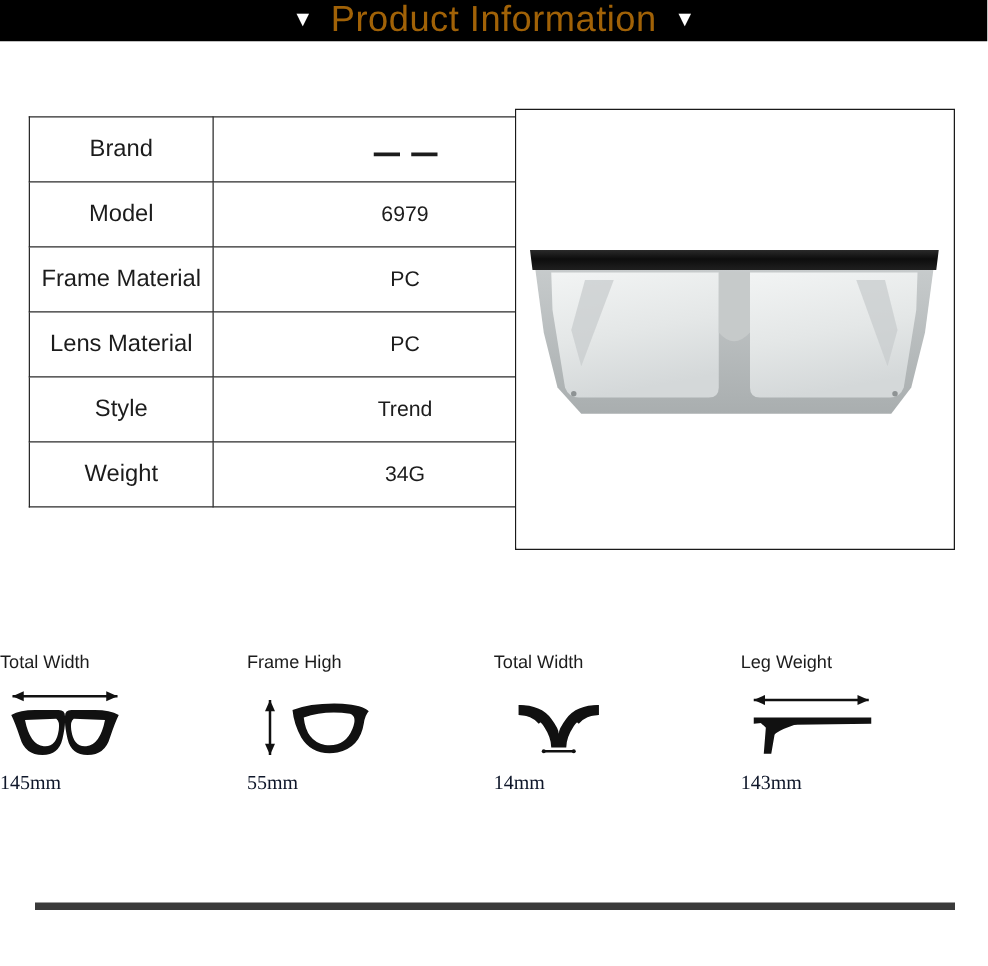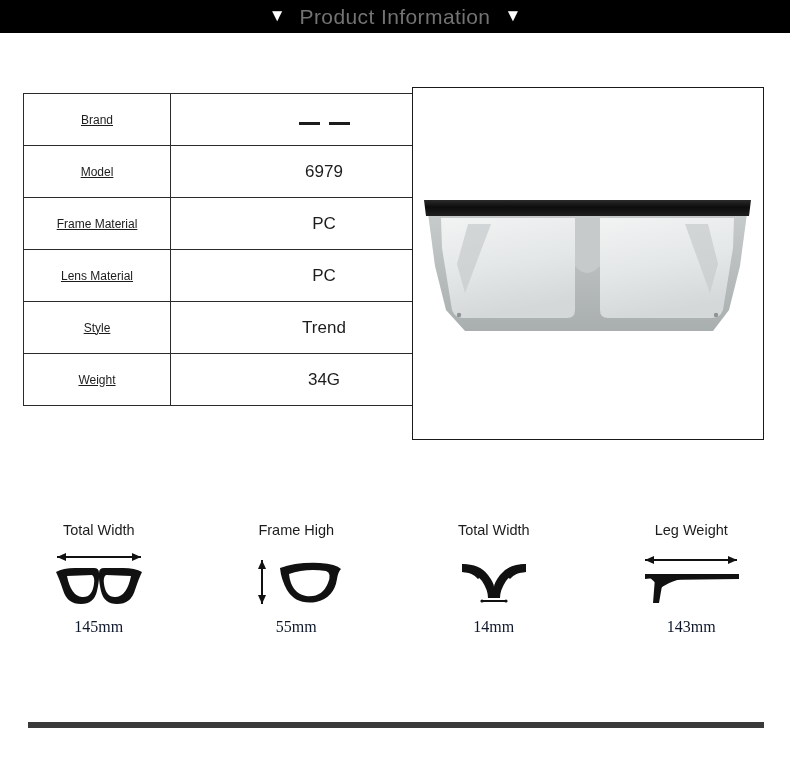--- a/index.html
+++ b/index.html
@@ -22,22 +22,22 @@
     top: 0;
     width: 790px;
     height: 33px;
     background: #000000;
     display: flex;
     align-items: center;
     justify-content: center;
     gap: 14px;
   }
   .header-title {
-    color: #737373;
-    font-size: 21px;
+    color: #a16207;
+    font-size: 29px;
     letter-spacing: 0.4px;
     line-height: 1;
   }
   .tri {
     color: #ffffff;
     font-size: 17px;
     line-height: 1;
     transform: translateY(-1px);
   }
 
@@ -53,22 +53,21 @@
   .spec-table td {
     border: 1px solid #2b2b2b;
     height: 49px;
     text-align: center;
     vertical-align: middle;
     color: #1c1c1c;
     font-size: 16px;
   }
   .spec-table td.key {
     width: 144px;
-    font-size: 12px;
-    text-decoration: underline;
+    font-size: 19px;
   }
   .spec-table td.val {
     width: 218px;
     font-size: 17px;
     padding-left: 44px;
   }
   .dash-pair {
     display: inline-flex;
     gap: 9px;
     align-items: center;
@@ -99,21 +98,21 @@
     position: absolute;
     left: 0;
     top: 520px;
     width: 790px;
     display: flex;
   }
   .measure-col {
     flex: 1 1 0;
     display: flex;
     flex-direction: column;
-    align-items: center;
+    align-items: flex-start;
   }
   .measure-label {
     font-size: 14.5px;
     color: #1c1c1c;
     height: 20px;
     line-height: 20px;
     white-space: nowrap;
   }
   .measure-art {
     height: 78px;

